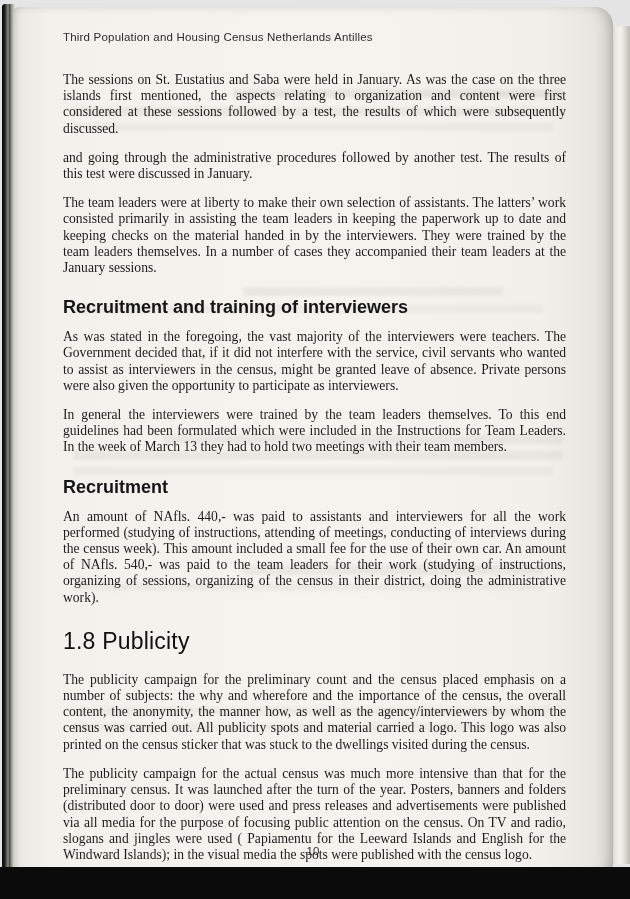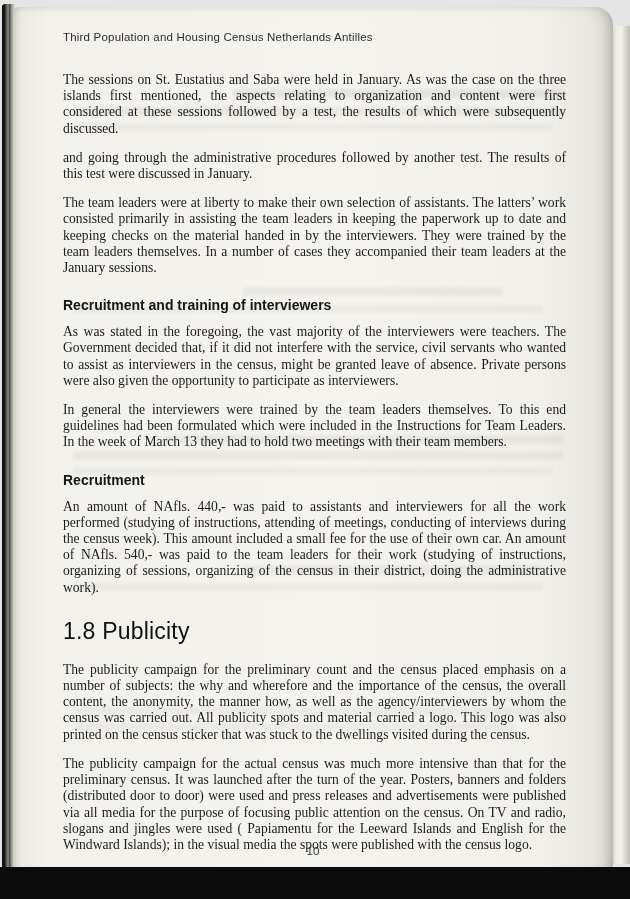--- a/index.html
+++ b/index.html
@@ -68,21 +68,21 @@
   }
   p.para {
     font-size: 13.6px;
     line-height: 16.2px;
     text-align: justify;
     margin: 0 0 13px 0;
     color: #1b1b1b;
   }
   h2.section-heading {
     font-family: "Liberation Sans", sans-serif;
-    font-size: 14px;
+    font-size: 18px;
     font-weight: bold;
     color: #151515;
     margin: 21px 0 11px 0;
   }
   h1.chapter-heading {
     font-family: "Liberation Sans", sans-serif;
     font-size: 23px;
     font-weight: normal;
     letter-spacing: 0.2px;
     color: #101010;

